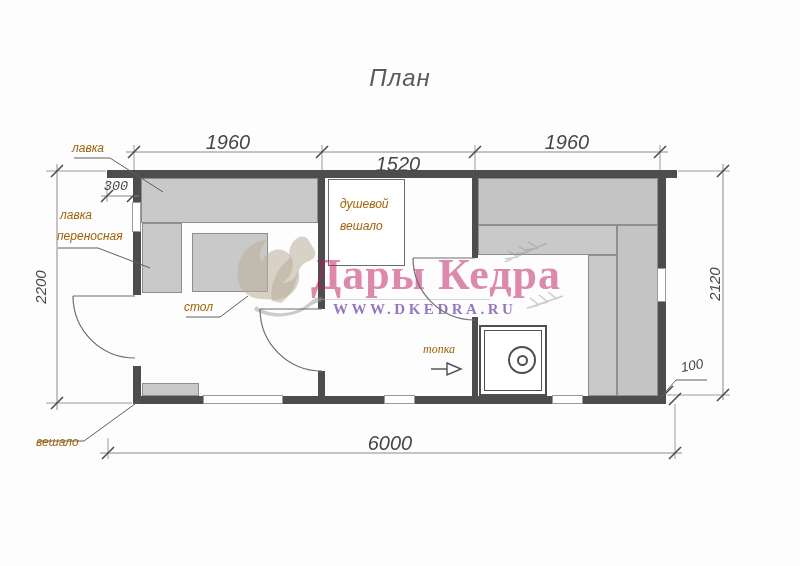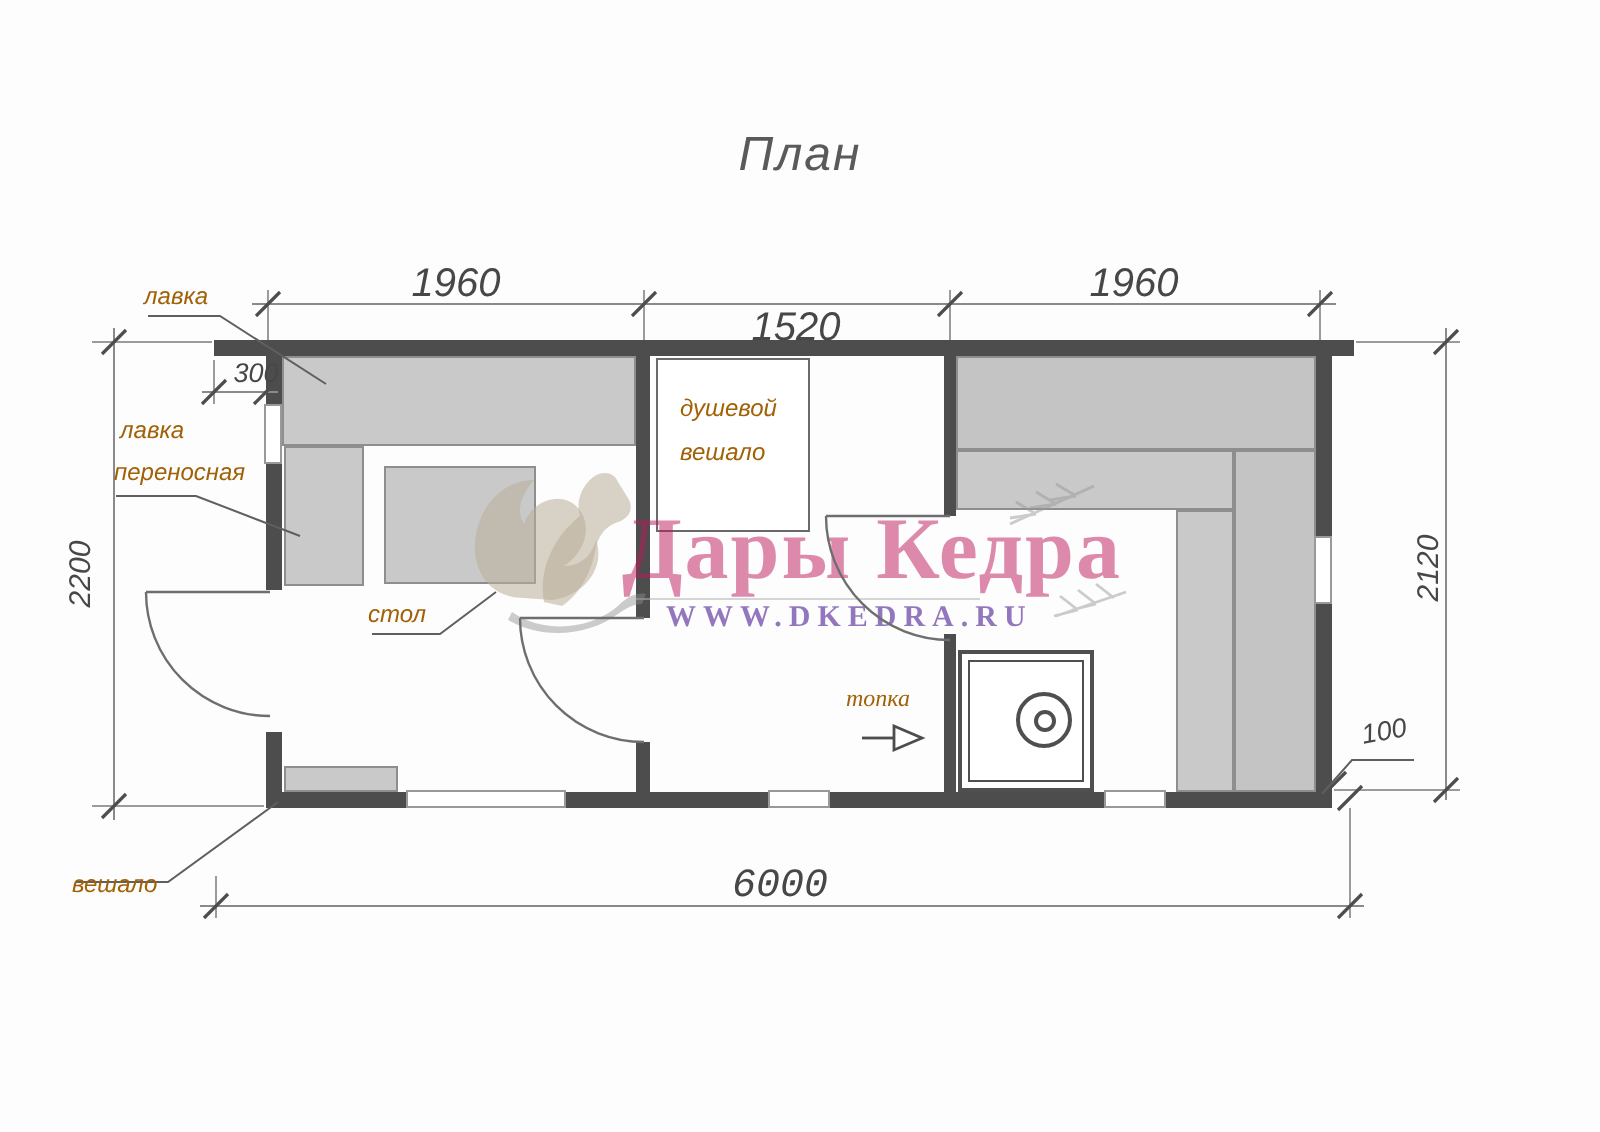--- a/index.html
+++ b/index.html
@@ -183,19 +183,19 @@
   <div class="lbl" style="left:57px;top:229px;">переносная</div>
   <div class="lbl" style="left:184px;top:300px;">стол</div>
   <div class="lbl" style="left:340px;top:197px;">душевой</div>
   <div class="lbl" style="left:340px;top:219px;">вешало</div>
   <div class="lbl" style="left:423px;top:342px;font-family:Liberation Serif, serif;">топка</div>
   <div class="lbl" style="left:36px;top:423px;margin-top:12px;">вешало</div>
 
   <div class="dim" style="left:198px;top:131px;">1960</div>
   <div class="dim" style="left:368px;top:131px;margin-top:22px;">1520</div>
   <div class="dim" style="left:537px;top:131px;">1960</div>
-  <div class="dim" style="left:360px;top:432px;font-family:Liberation Mono, monospace;">6000</div>
+  <div class="dim" style="left:360px;top:432px;">6000</div>
   <div class="vdim" style="left:10px;top:279px;">2200</div>
   <div class="vdim" style="left:684px;top:276px;">2120</div>
-  <div class="dim small" style="left:110px;top:179px;">300</div>
+  <div class="dim small" style="left:98px;top:179px;font-family:Liberation Mono, monospace;">300</div>
   <div class="dim small rot100" style="left:674px;top:358px;">100</div>
 
 </div>
 
 </body></html>

